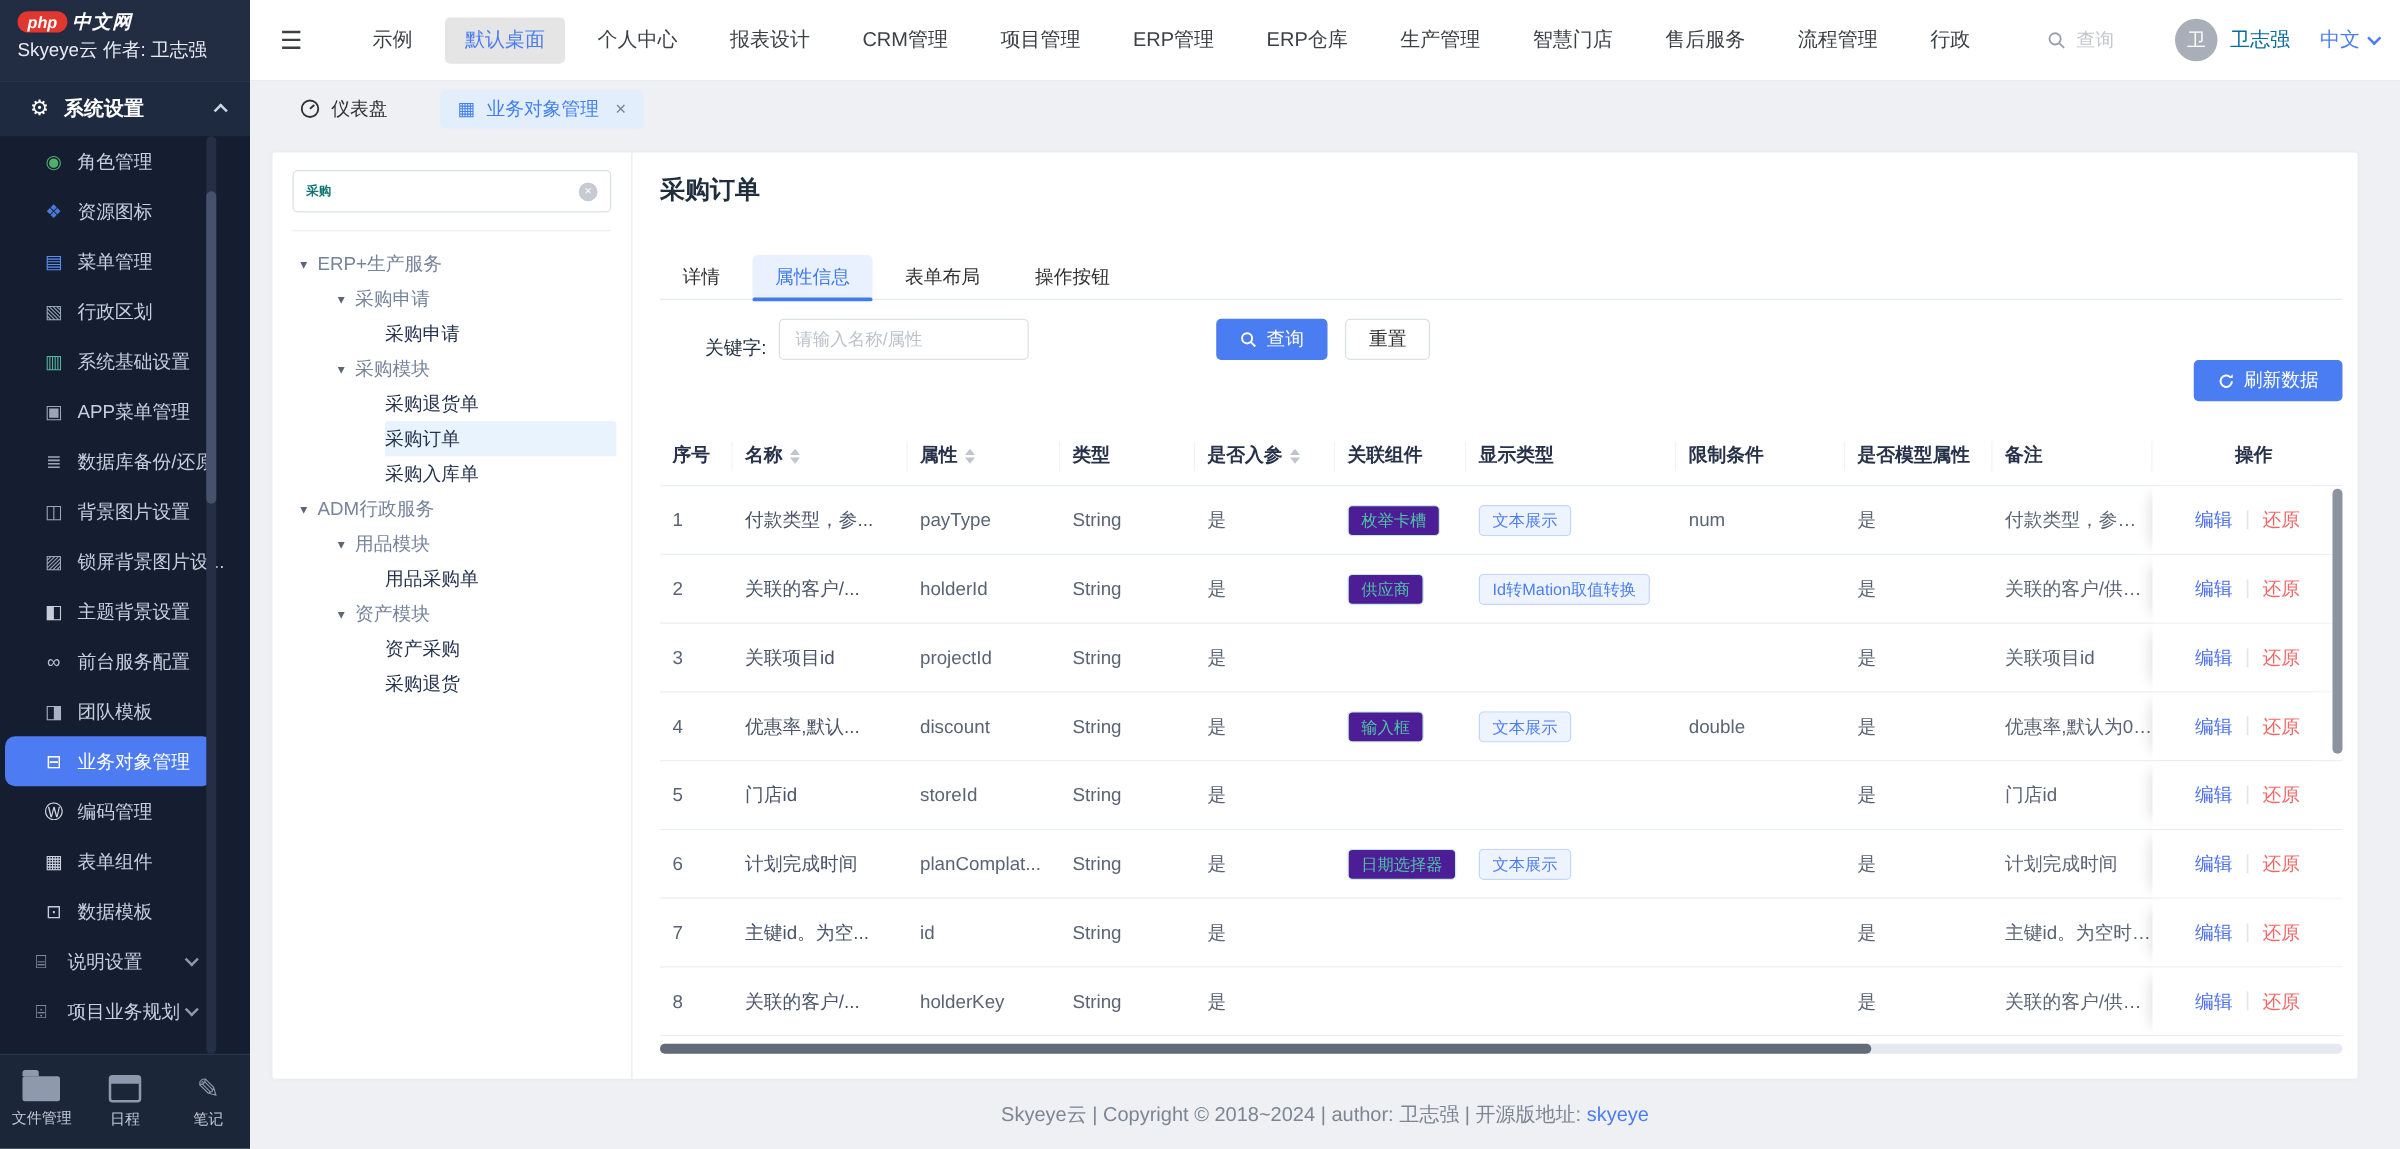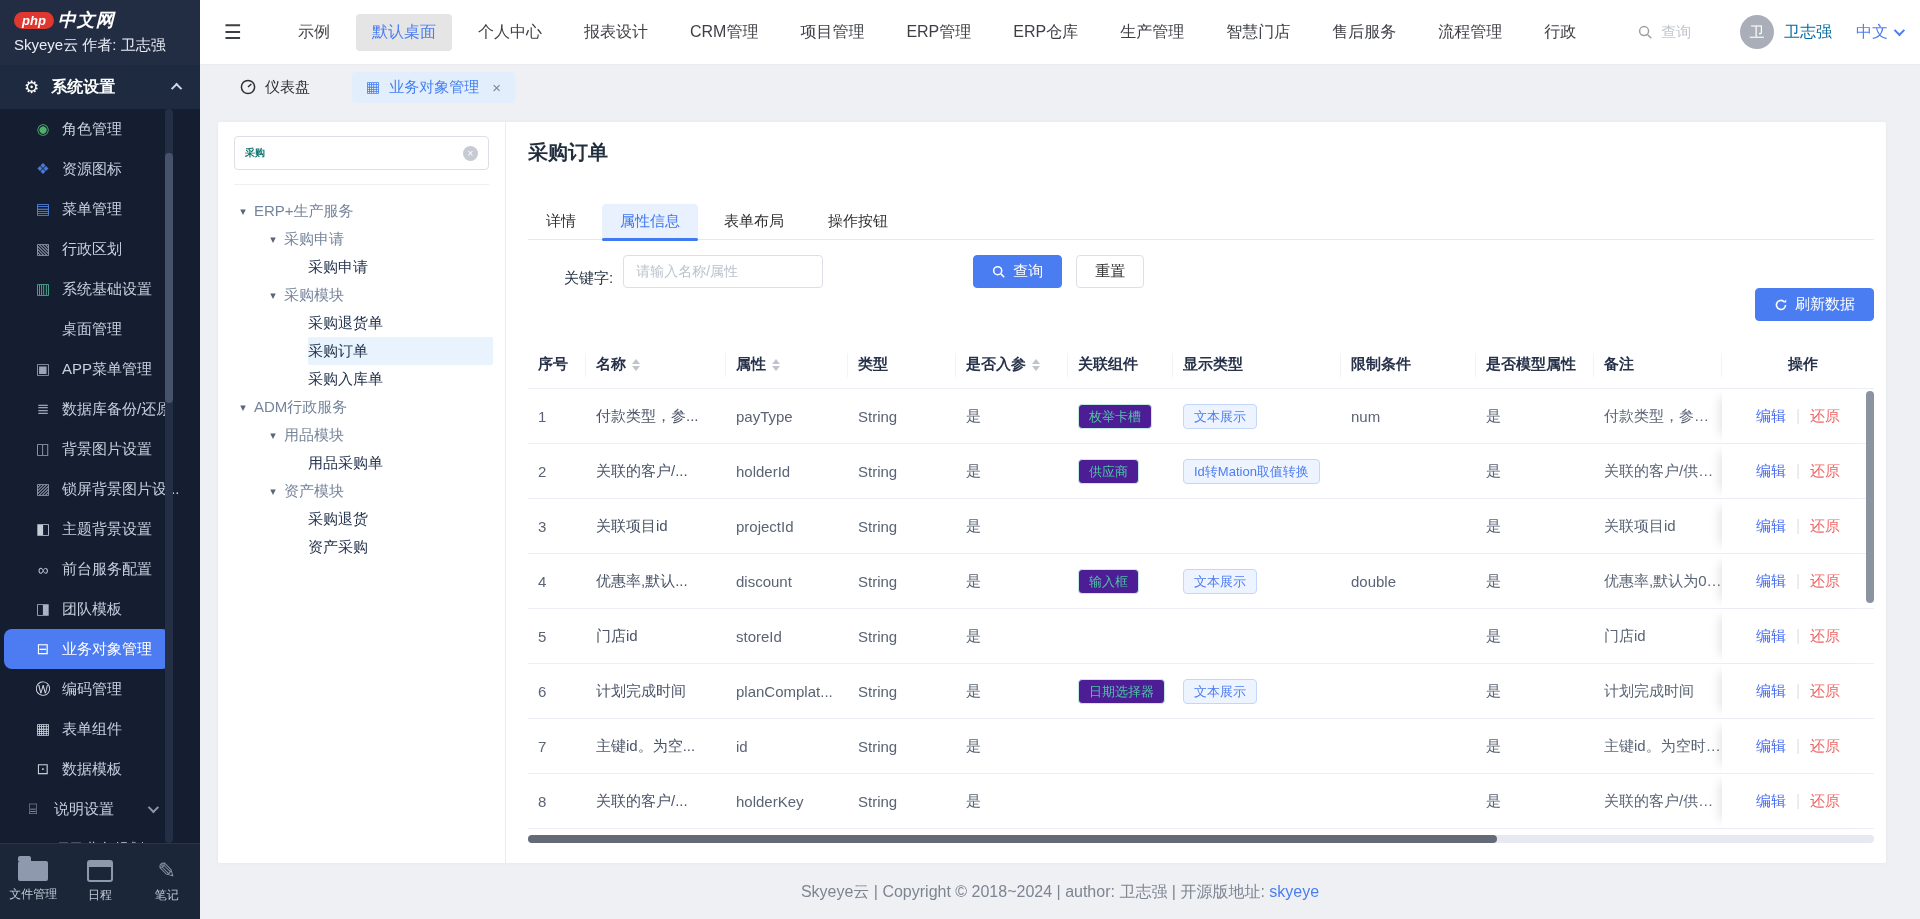--- a/index.html
+++ b/index.html
@@ -4,21 +4,21 @@
 <style>
   * { margin:0; padding:0; box-sizing:border-box; }
   html,body { width:1920px; height:919px; overflow:hidden; font-family:"Liberation Sans","DejaVu Sans",sans-serif; background:#eef0f4; }
   .app { position:relative; width:1920px; height:919px; }
 
   
   .topbar { position:absolute; top:0; left:0; right:0; height:65px; display:flex; }
   .logo-block { width:200px; height:65px; background:#222c42; color:#fff; padding:8px 0 0 14px; flex:none; }
   .logo-line1 { display:flex; align-items:center; gap:4px; }
   .php-badge { background:#e0382e; color:#fff; font-weight:bold; font-style:italic; font-size:13px; padding:1px 8px; border-radius:10px; }
-  .logo-suffix { color:#fff; font-weight:bold; font-size:18px; font-style:italic; letter-spacing:1px; }
+  .logo-suffix { color:#fff; font-weight:bold; font-size:15px; font-style:italic; letter-spacing:1px; }
   .logo-line2 { font-size:15px; color:#e8edf5; margin-top:4px; }
   .topbar-main { flex:1; background:#fff; border-bottom:1px solid #e9ebef; display:flex; align-items:center; }
   .collapse-btn { font-size:20px; color:#3c3f44; margin:0 40px 0 24px; cursor:pointer; }
   .topnav { display:flex; align-items:center; gap:10px; }
   .topnav-item { font-size:16px; color:#3c3f44; padding:8px 16px; border-radius:4px; white-space:nowrap; cursor:pointer; }
   .topnav-item.active { background:#e5e5e5; color:#4b7df2;text-align:center; }
   .top-search { display:flex; align-items:center; gap:8px; margin-left:46px; }
   .top-search .ph { color:#c2c6cd; font-size:15px; }
   .top-right { margin-left:auto; display:flex; align-items:center; margin-right:18px; gap:10px; }
   .avatar { width:34px; height:34px; border-radius:50%; background:#a9aeb9; color:#fff; font-size:15px; display:flex; align-items:center; justify-content:center; }
@@ -193,24 +193,20 @@
         </div>
       <div class="side-item">
           <span class="ico" style="color:#9aa5b8">▧</span>
           <span>行政区划</span>
         </div>
       <div class="side-item">
           <span class="ico" style="color:#52b79b">▥</span>
           <span>系统基础设置</span>
         </div>
       <div class="side-item">
-          <span class="ico"></span>
-          <span>桌面管理</span>
-        </div>
-      <div class="side-item">
           <span class="ico" style="color:#9aa5b8">▣</span>
           <span>APP菜单管理</span>
         </div>
       <div class="side-item">
           <span class="ico" style="color:#9aa5b8">≣</span>
           <span>数据库备份/还原</span>
         </div>
       <div class="side-item">
           <span class="ico" style="color:#9aa5b8">◫</span>
           <span>背景图片设置</span>
@@ -371,27 +367,27 @@
           <div class="tree-row parent">
               <span class="tree-indent" style="width:44px"></span>
               <span class="caret">▾</span>
               <span class="tree-label-wrap">
                 <span>资产模块</span>
               </span>
             </div>
           <div class="tree-row leaf">
               <span class="tree-indent" style="width:90px"></span>
               <span class="tree-label-wrap">
-                <span>采购退货</span>
+                <span>资产采购</span>
               </span>
             </div>
           <div class="tree-row leaf">
               <span class="tree-indent" style="width:90px"></span>
               <span class="tree-label-wrap">
-                <span>资产采购</span>
+                <span>采购退货</span>
               </span>
             </div>
         </div>
       </div>
 
       <div class="content-pane">
         <div class="c-title">采购订单</div>
         <div class="ctabs">
           <span class="ctab">详情</span>
           <span class="ctab active">属性信息</span>

